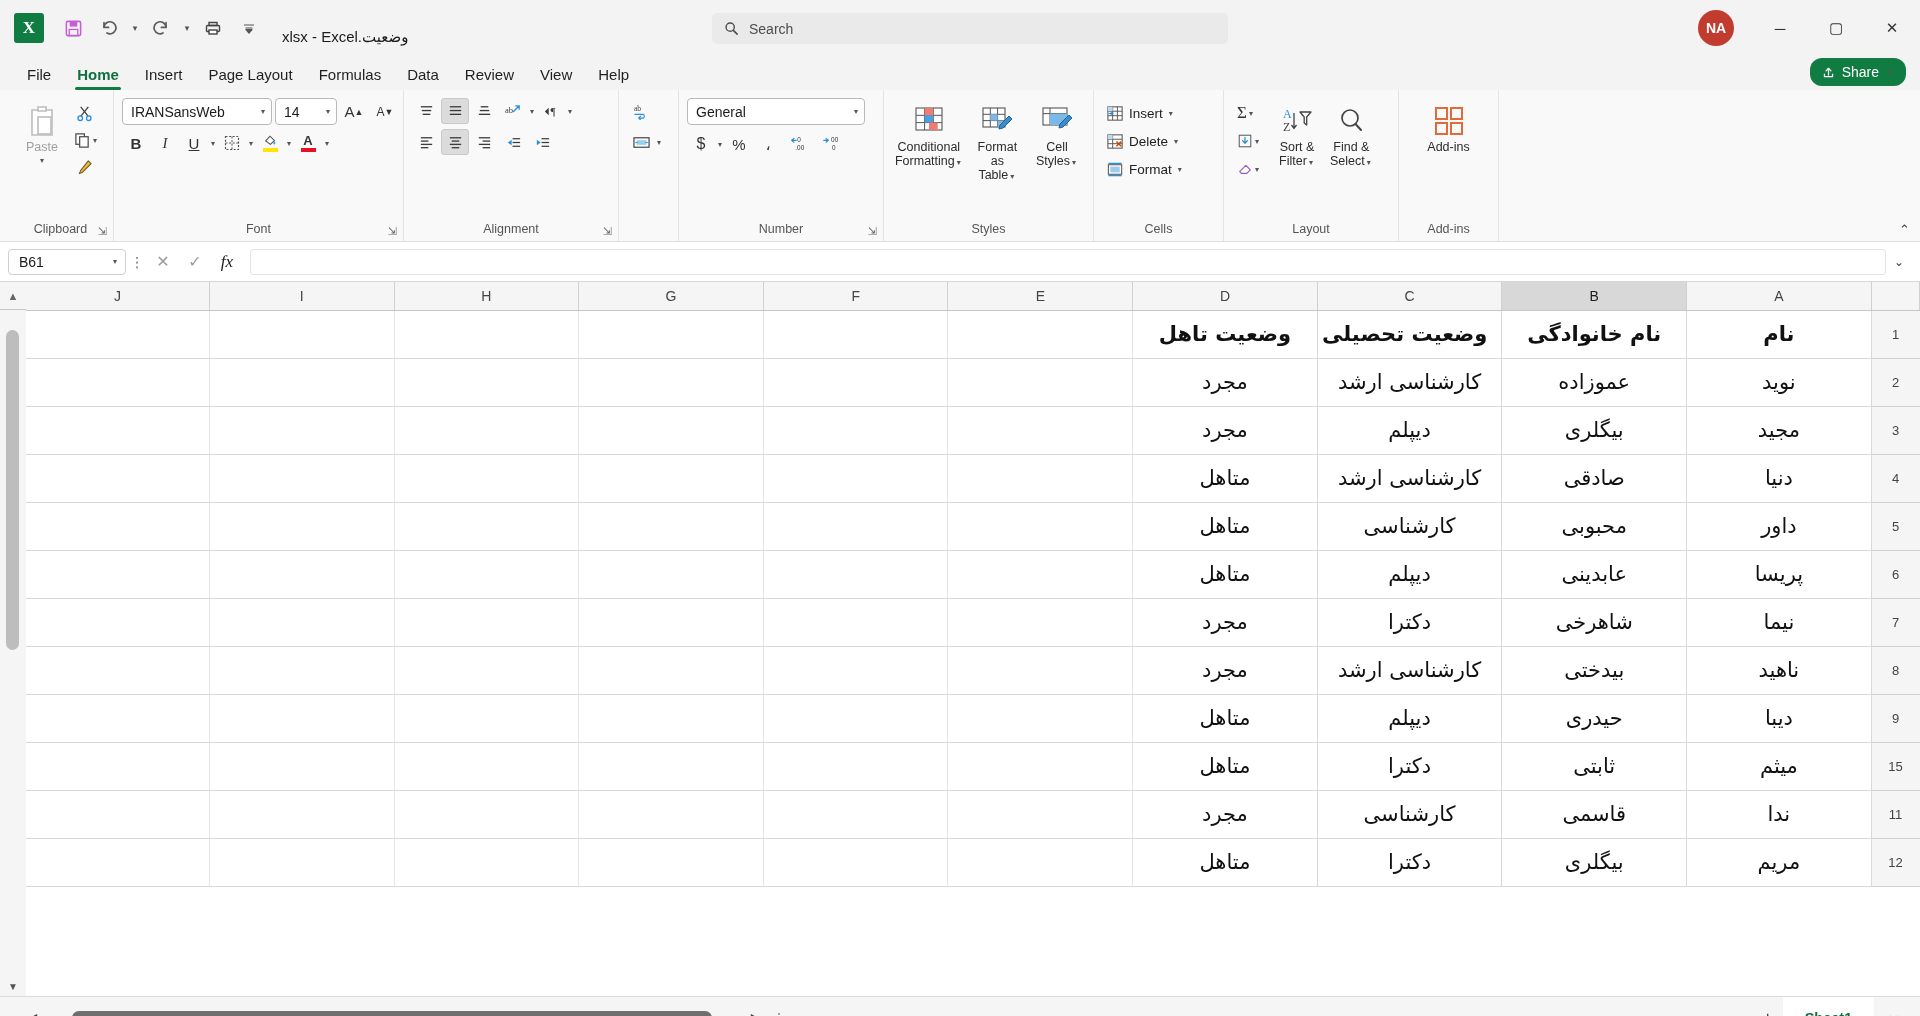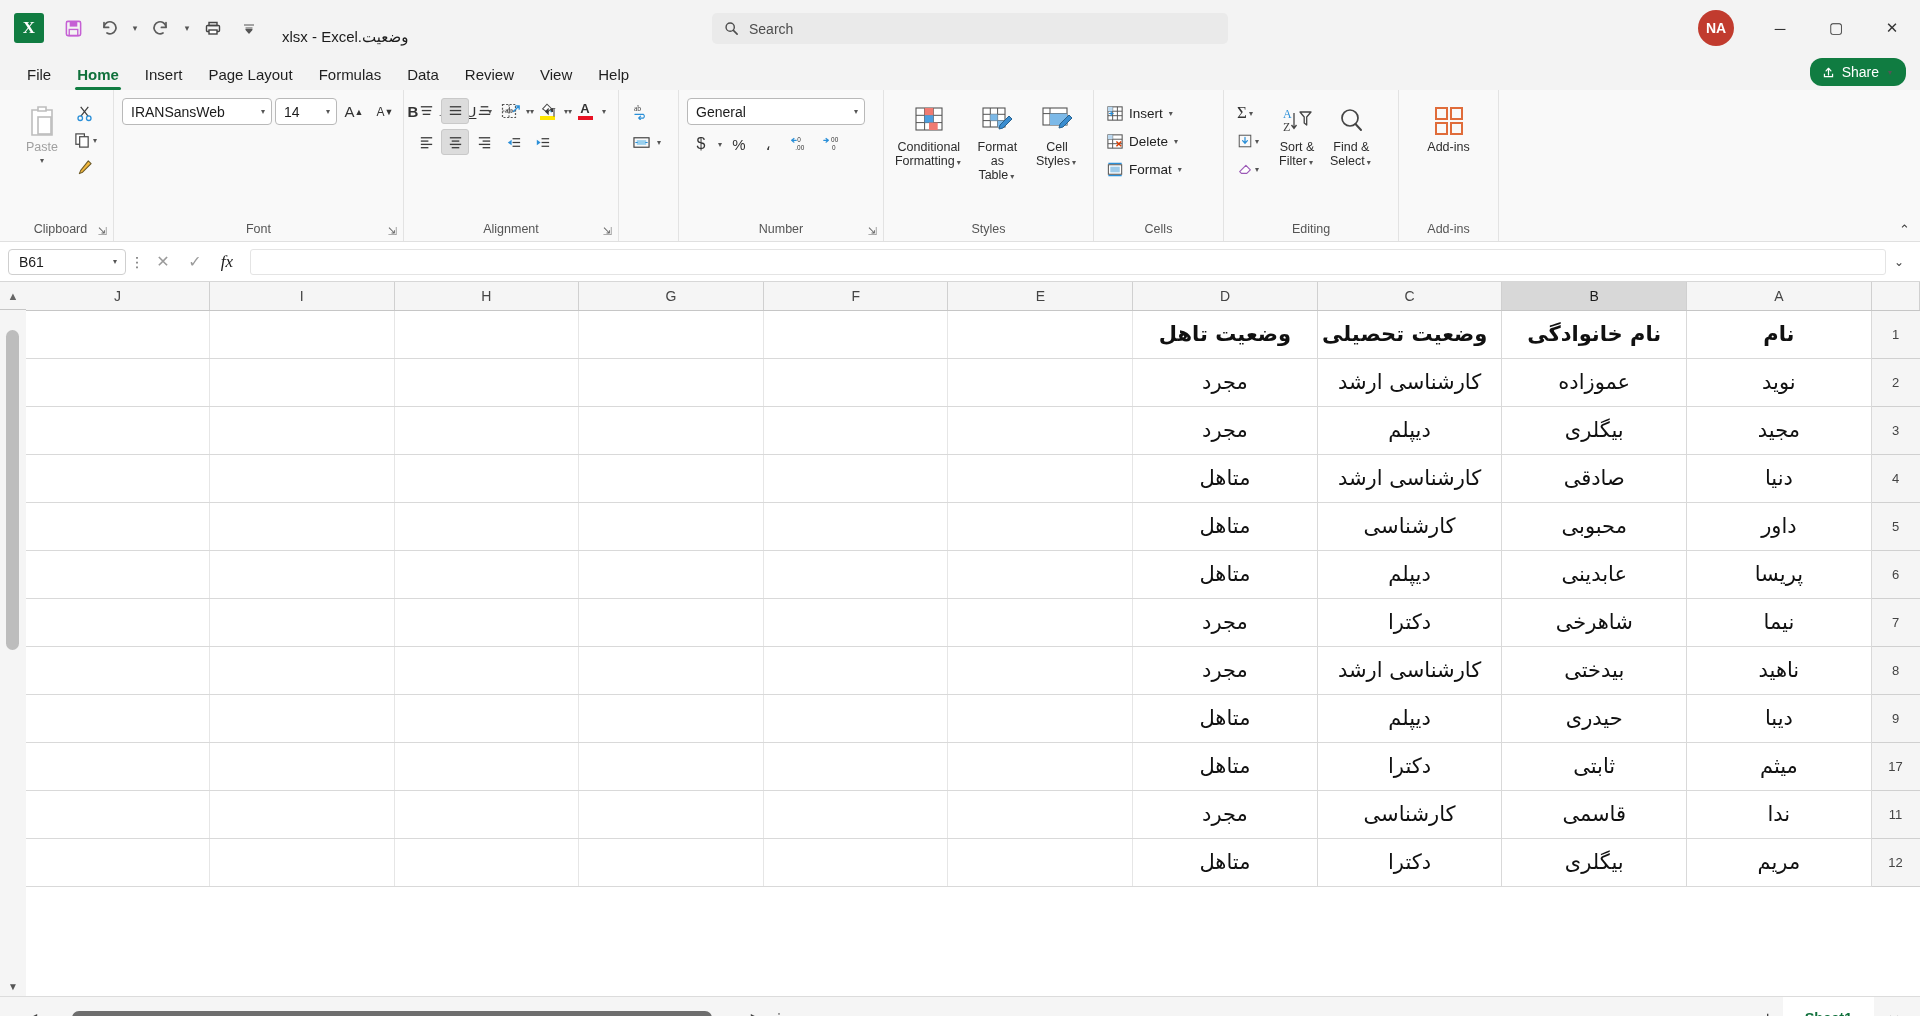--- a/index.html
+++ b/index.html
@@ -393,21 +393,21 @@
         </div>
       </div>
     </div>
     <div class="rgroup-label">
       <span>Clipboard</span>
       <span class="dlg">⇲</span>
     </div>
   </div>
 
   <div class="rgroup" style="width:290px">
-    <div class="rgroup-body" style="flex-direction:row;align-items:flex-start">
+    <div class="rgroup-body" style="flex-direction:column;align-items:flex-start">
       <div class="fontrow1">
         <div class="combo fontname">
           <span class="cv">IRANSansWeb</span>
           <span class="caret">▾</span>
         </div>
         <div class="combo fontsize">
           <span class="cv">14</span>
           <span class="caret">▾</span>
         </div>
         <div class="icobtn">
@@ -747,21 +747,21 @@
           <svg width="32" height="32" viewBox="0 0 32 32">
             <circle cx="15" cy="13" r="8" fill="none" stroke="#444" stroke-width="1.7"></circle>
             <line x1="20.5" y1="19" x2="26" y2="25" stroke="#444" stroke-width="2" stroke-linecap="round"></line>
           </svg>
         </span>
         <span>Find &amp;</span>
         <span><span>Select</span><span class="caret">▾</span></span>
       </div>
     </div>
     <div class="rgroup-label">
-      <span>Editing</span>
+      <span>Layout</span>
     </div>
   </div>
 
   <div class="rgroup" style="width:100px">
     <div class="rgroup-body" style="justify-content:center">
       <div class="bigbtn" style="min-width:62px">
         <span class="gi">
           <svg width="34" height="34" viewBox="0 0 34 34">
             <rect x="4" y="4" width="11" height="11" fill="none" stroke="#e06c3a" stroke-width="2"></rect>
             <rect x="19" y="4" width="11" height="11" fill="none" stroke="#e06c3a" stroke-width="2"></rect>
@@ -955,21 +955,21 @@
       <td class="cell empty"></td>
       <td class="cell empty"></td>
       <td class="cell empty"></td>
       <td class="cell empty"></td>
       <td class="cell empty"></td>
       <td class="cell empty"></td>
       <td class="cell">متاهل</td>
       <td class="cell">دکترا</td>
       <td class="cell">ثابتی</td>
       <td class="cell">میثم</td>
-      <td class="rowhdr">17</td>
+      <td class="rowhdr">15</td>
     </tr>
     <tr>
       <td class="cell empty"></td>
       <td class="cell empty"></td>
       <td class="cell empty"></td>
       <td class="cell empty"></td>
       <td class="cell empty"></td>
       <td class="cell empty"></td>
       <td class="cell">مجرد</td>
       <td class="cell">کارشناسی</td>

